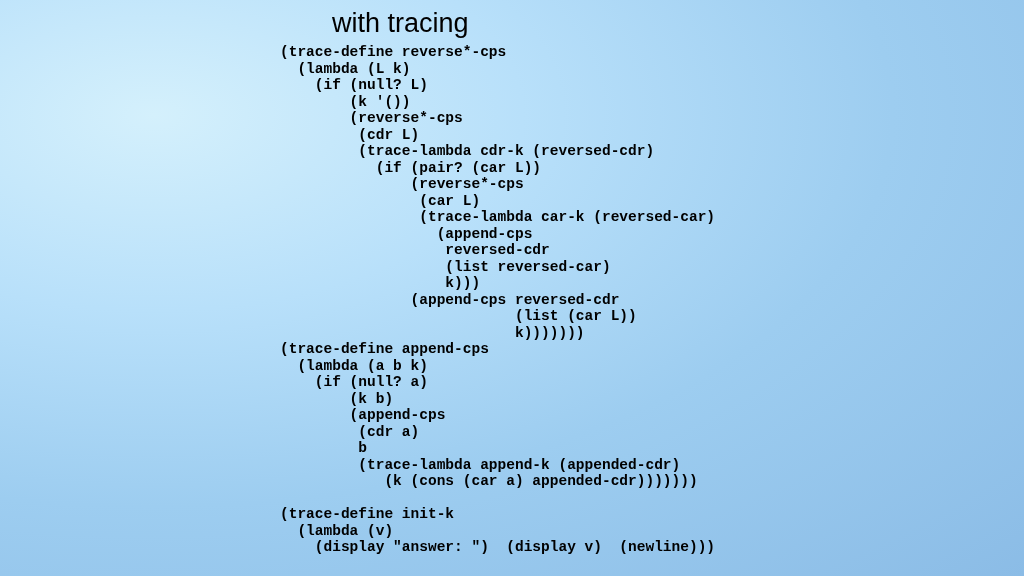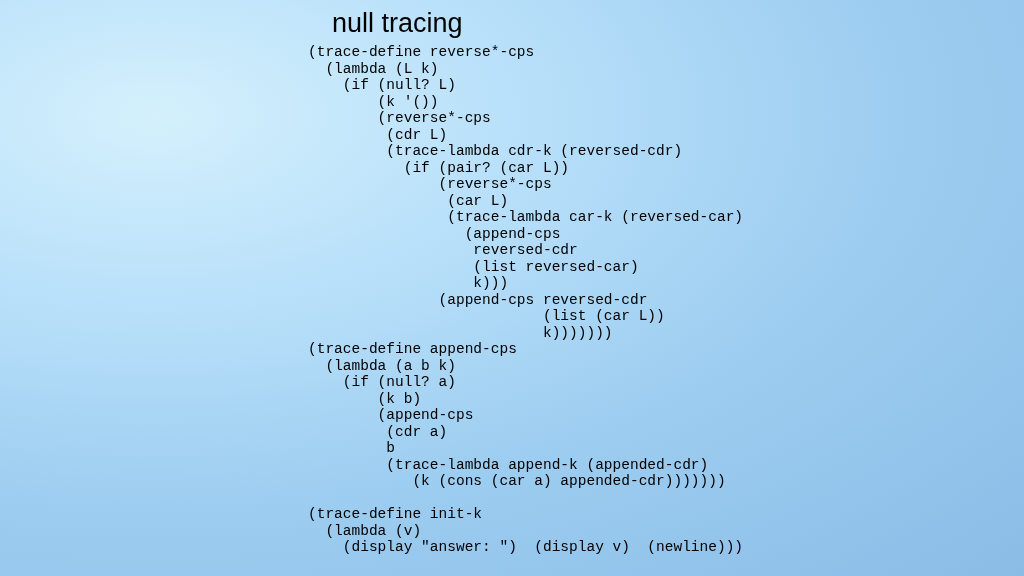--- a/index.html
+++ b/index.html
@@ -22,31 +22,30 @@
       font-size: 27px;
       color: #000;
       font-weight: 400;
     }
     .code-block {
       position: absolute;
       top: 44px;
       left: 280px;
       font-family: "Courier New", Courier, monospace;
       font-size: 14.5px;
-      font-weight: normal;
+      font-weight: bold;
       line-height: 1.14;
       color: #000;
       white-space: pre;
-      margin-left: 28px;
     }
   </style>
 </head>
 <body>
 
-<div class="title">null tracing</div>
+<div class="title">with tracing</div>
 <div class="code-block">(trace-define reverse*-cps
   (lambda (L k)
     (if (null? L)
         (k '())
         (reverse*-cps
          (cdr L)
          (trace-lambda cdr-k (reversed-cdr)
            (if (pair? (car L))
                (reverse*-cps
                 (car L)

